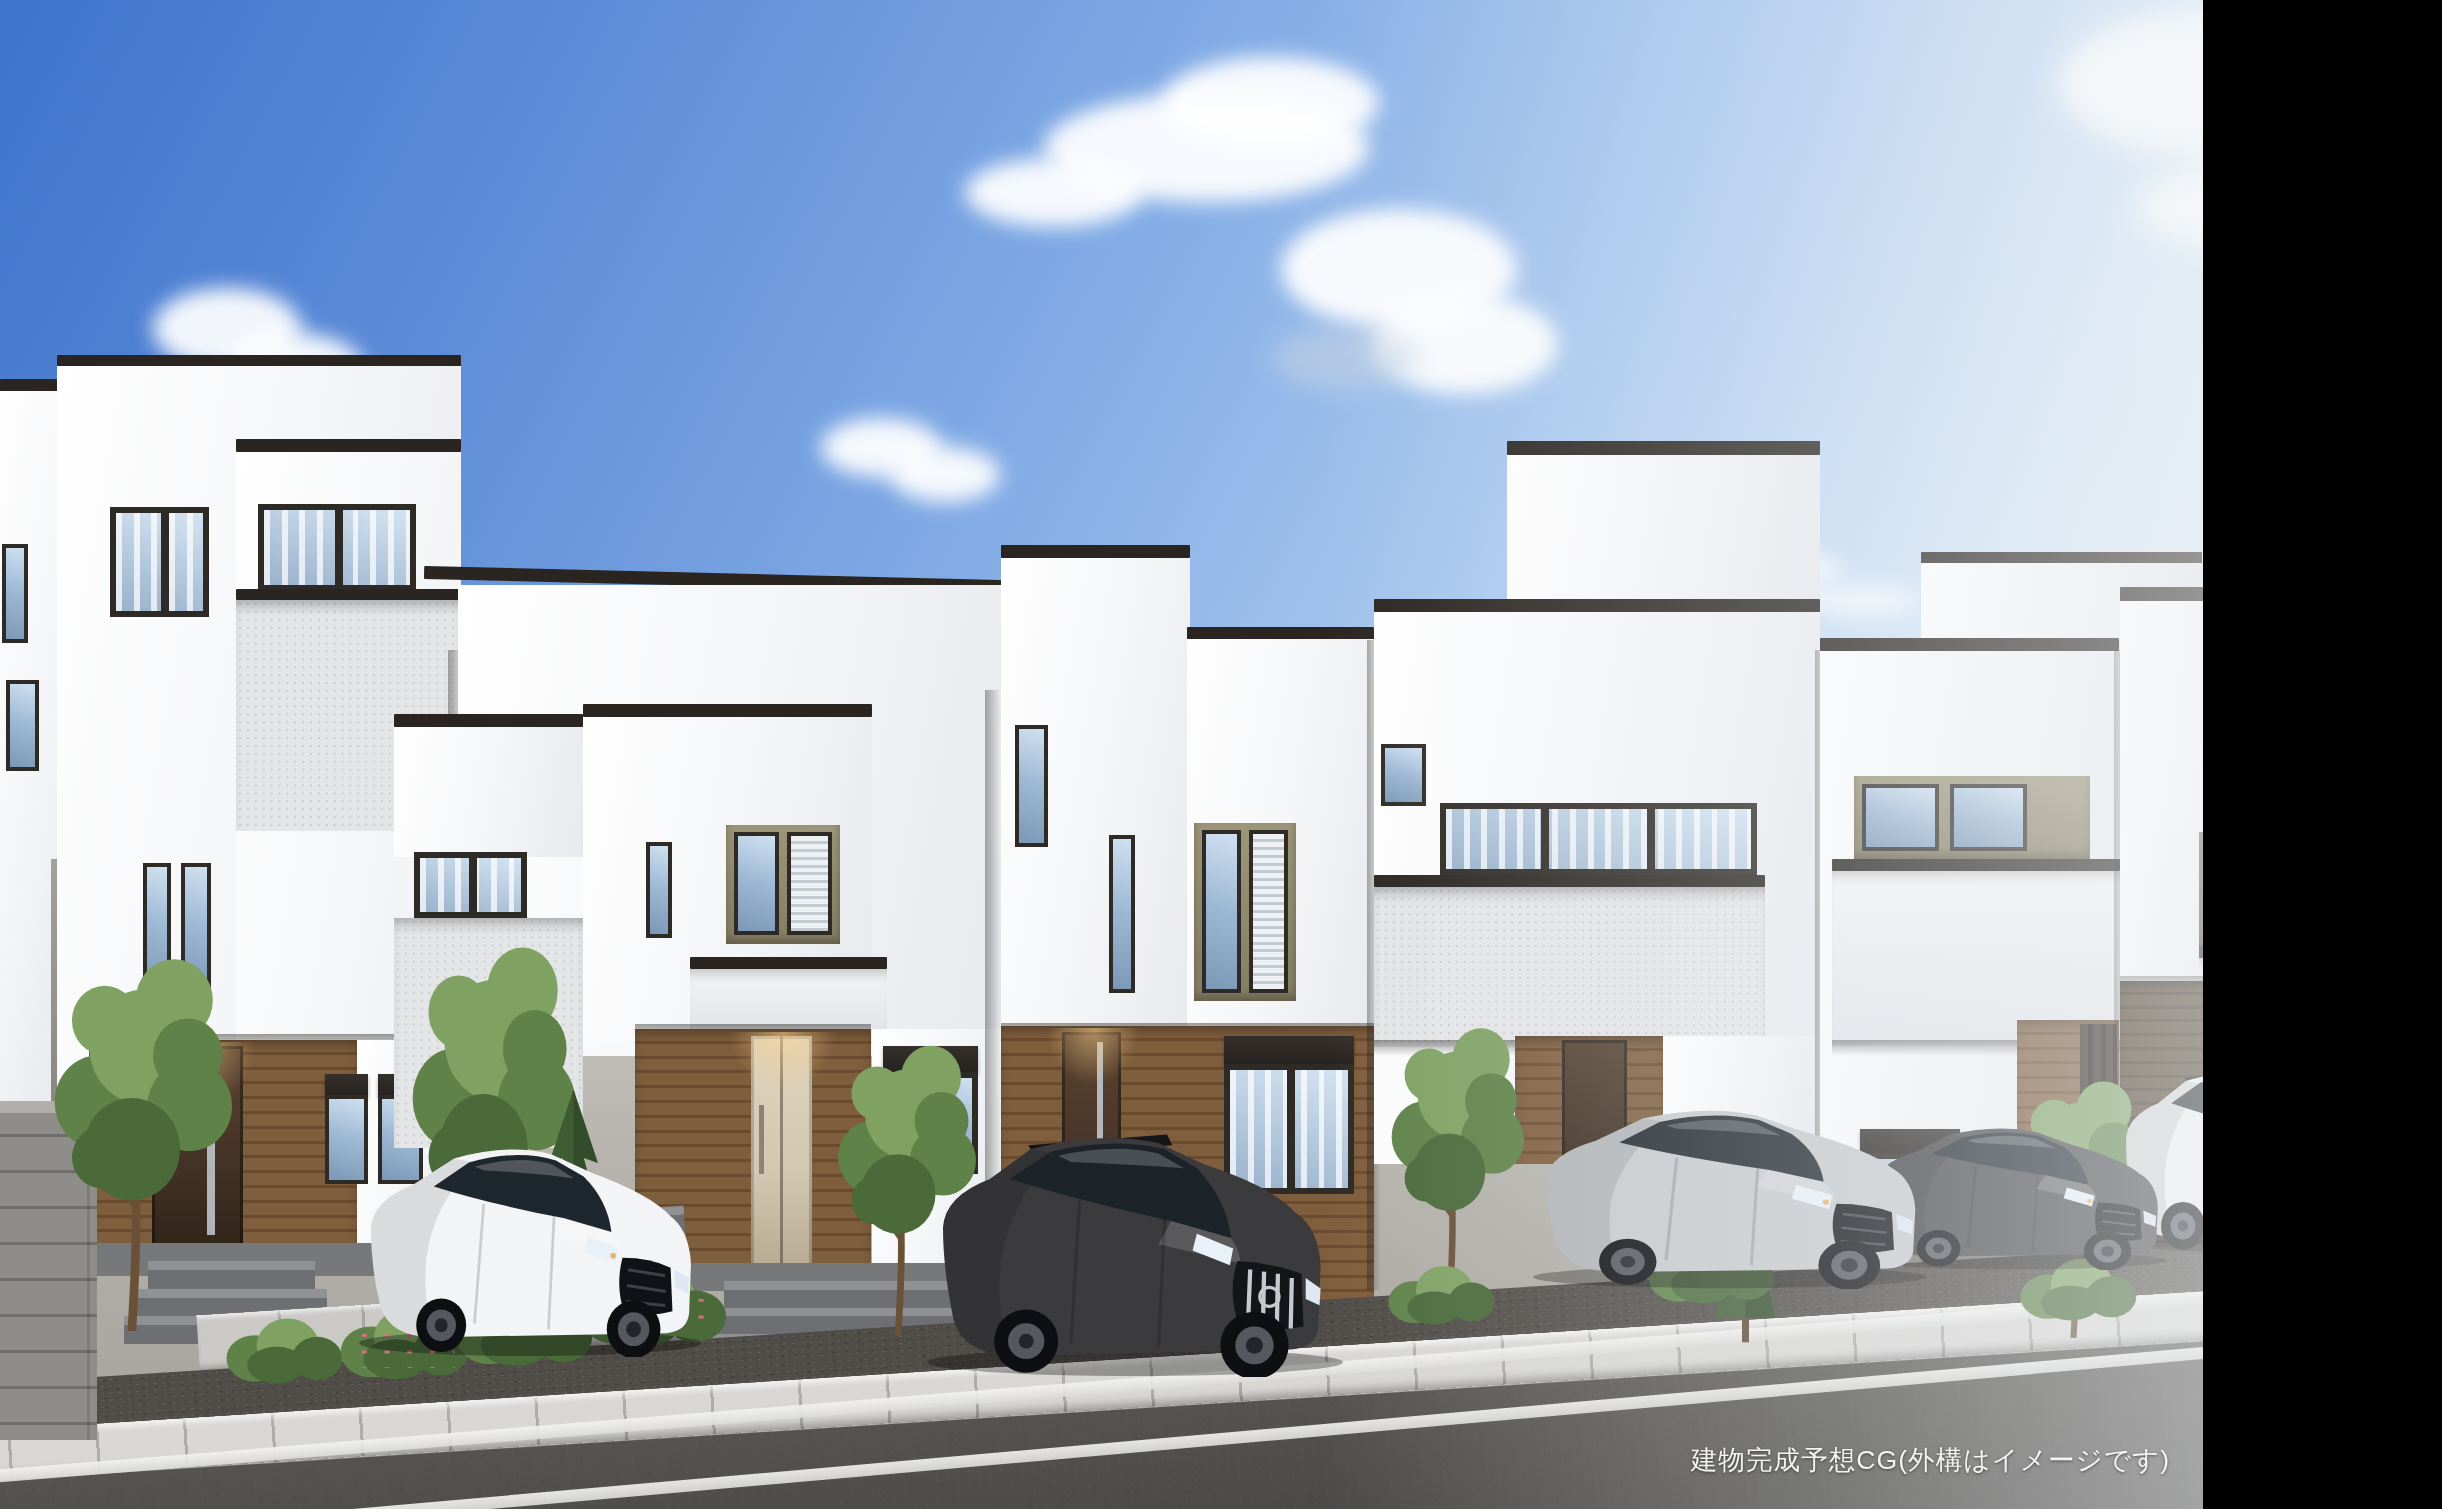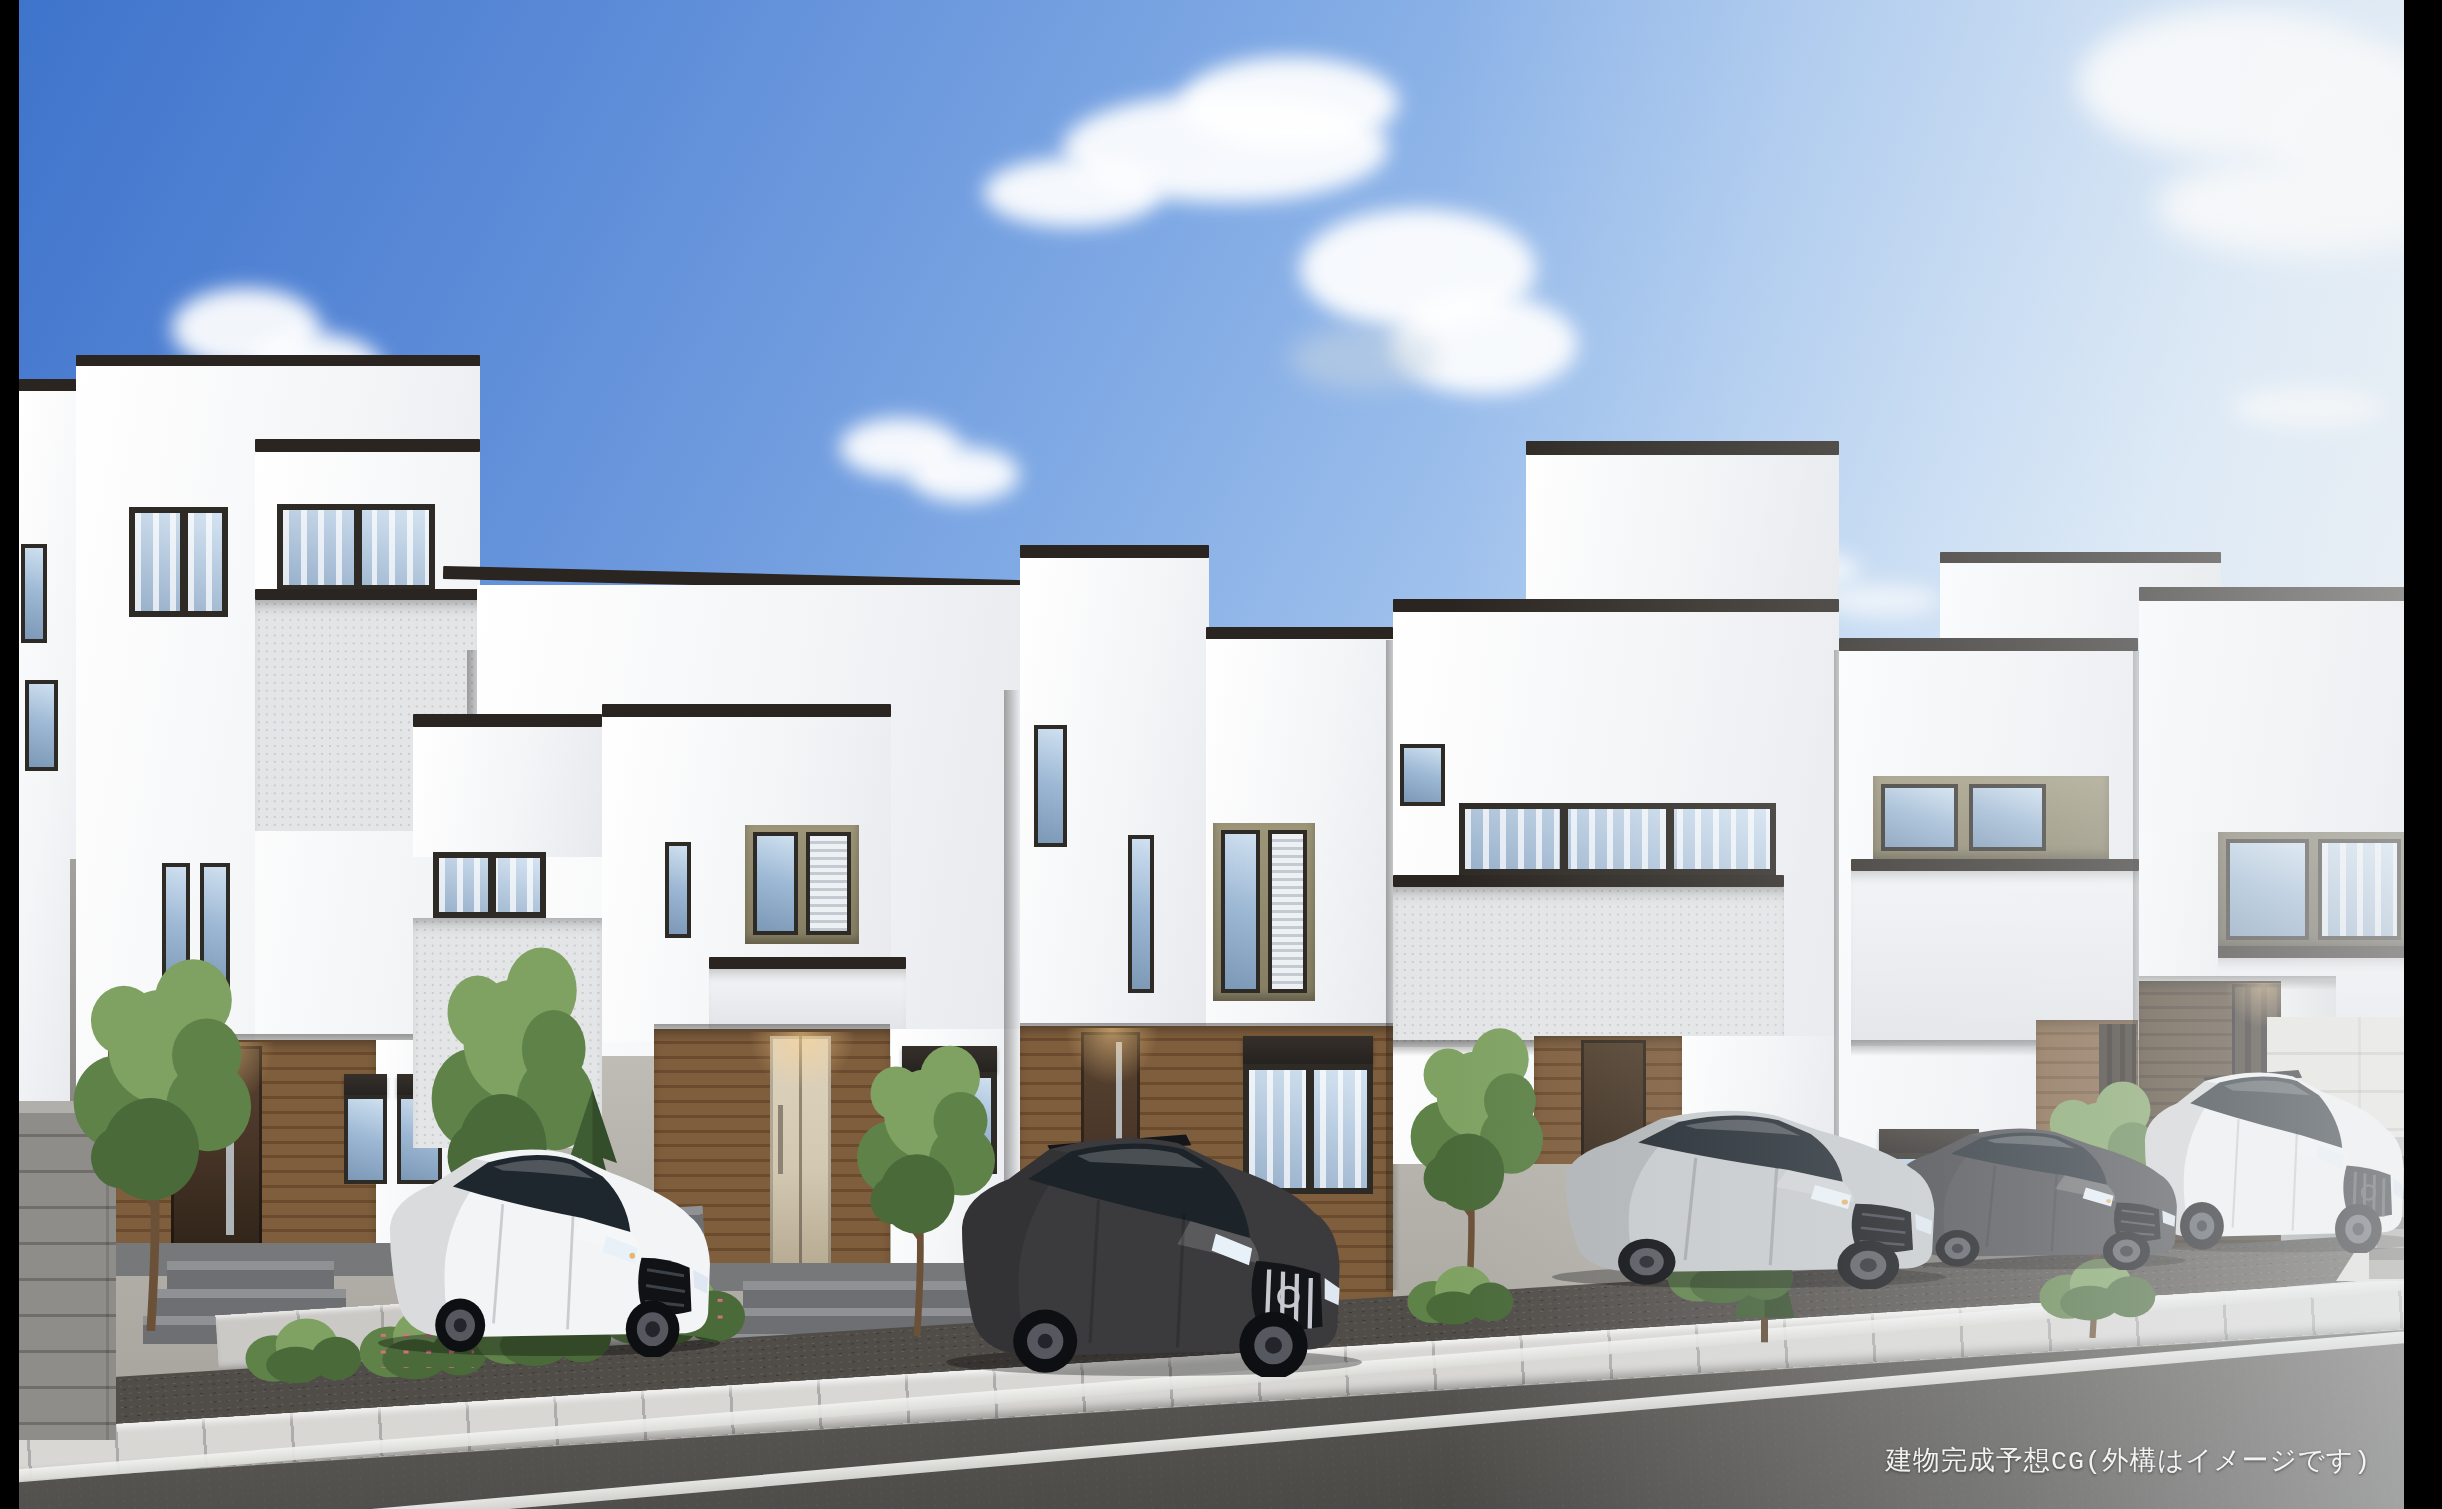--- a/index.html
+++ b/index.html
@@ -1,17 +1,17 @@
 <!DOCTYPE html>
 <html style="--sky_top: #3f74cc; --sky_mid: #7fa9e4; --sky_horizon: #e7eef5; --cloud_white: #ffffff; --wall_white: #f7f8f9; --roof_trim: #2a2520; --window_frame: #2e2a25; --glass_top: #cfe0f0; --glass_bottom: #7b98b6; --olive_accent: #938c71; --wood_light: #7f5e3d; --wood_dark: #3a2c1e; --door_dark: #4a3729; --door_beige: #d3c8b2; --parapet_gray: #e4e5e7; --apron_concrete: #b5b2ab; --curb_light: #d8d7d4; --gravel_dark: #504c48; --road_asphalt: #454341; --lane_line: #dcdcd8; --stone_base: #77787a; --block_wall: #8e8d89; --leaf_light: #7fa263; --leaf_mid: #5f8249; --leaf_dark: #4a6a3a; --conifer_green: #3f5d33; --trunk_brown: #6b5138; --car_white: #f3f4f6; --car_black: #3b3b3d; --car_silver: #c7cacd; --car_gray: #47484b; --glow_warm: #ffd28c;"><head>
 <meta charset="utf-8">
 <style>
   html,body{margin:0;padding:0;background:#000;}
-  #stage{position:relative;width:2385px;height:1509px;overflow:hidden;
-    font-family:Liberation Mono, monospace;margin-left:19px;}
+  #stage{position:relative;width:2203px;height:1509px;overflow:hidden;
+    font-family:Liberation Sans, sans-serif;}
   .abs{position:absolute;}
   
   #sky{position:absolute;inset:0;
     background:linear-gradient(118deg,var(--sky_top,#3f74cc) 0%,#5d8cd8 20%,
       var(--sky_mid,#7fa9e4) 40%,#aac9ef 60%,#d3e5f7 76%,var(--sky_horizon,#e7eef5) 90%,#eef2f4 100%);}
   .cl{position:absolute;background:var(--cloud_white,#fff);border-radius:50%;
     filter:blur(9.9px);opacity:.93;}
   .clg{position:absolute;background:#c6d4e2;border-radius:50%;filter:blur(11.8px);opacity:.55;}
   
   .wall{background:linear-gradient(100deg,#ffffff 0%,#f4f5f7 55%,#e7e9ed 100%);}

